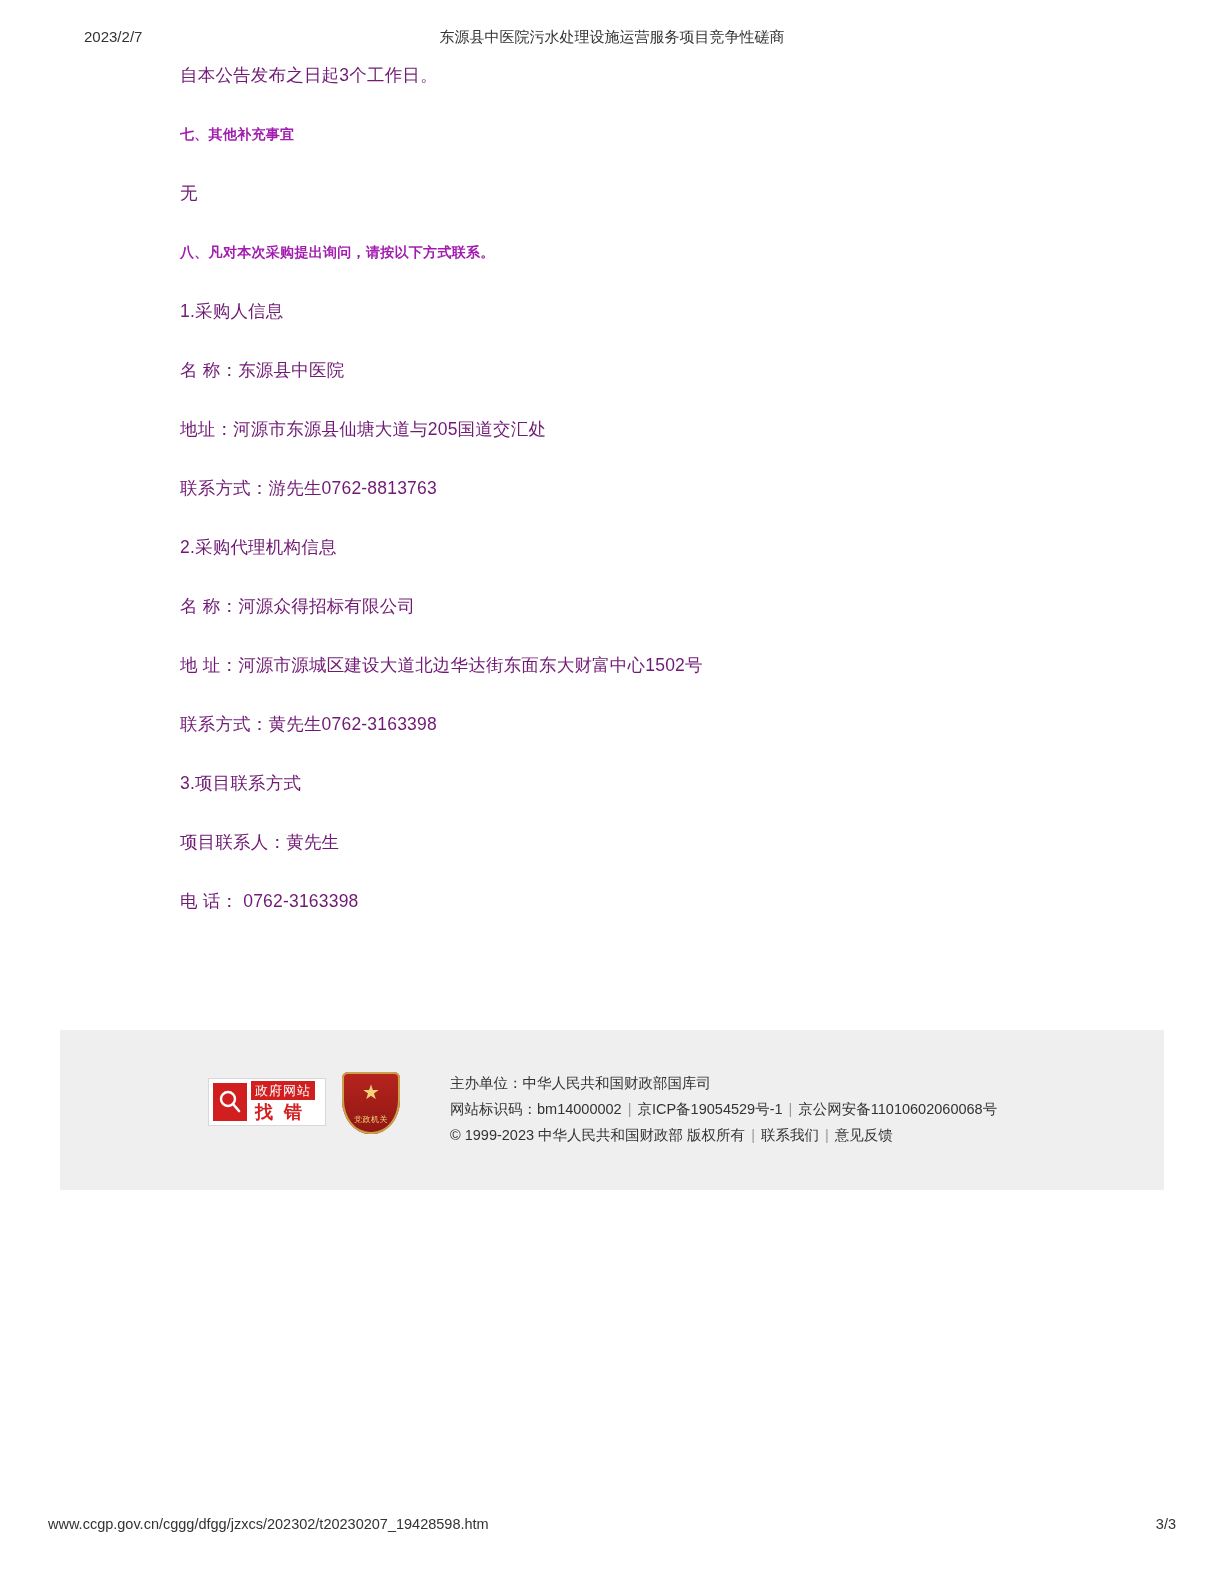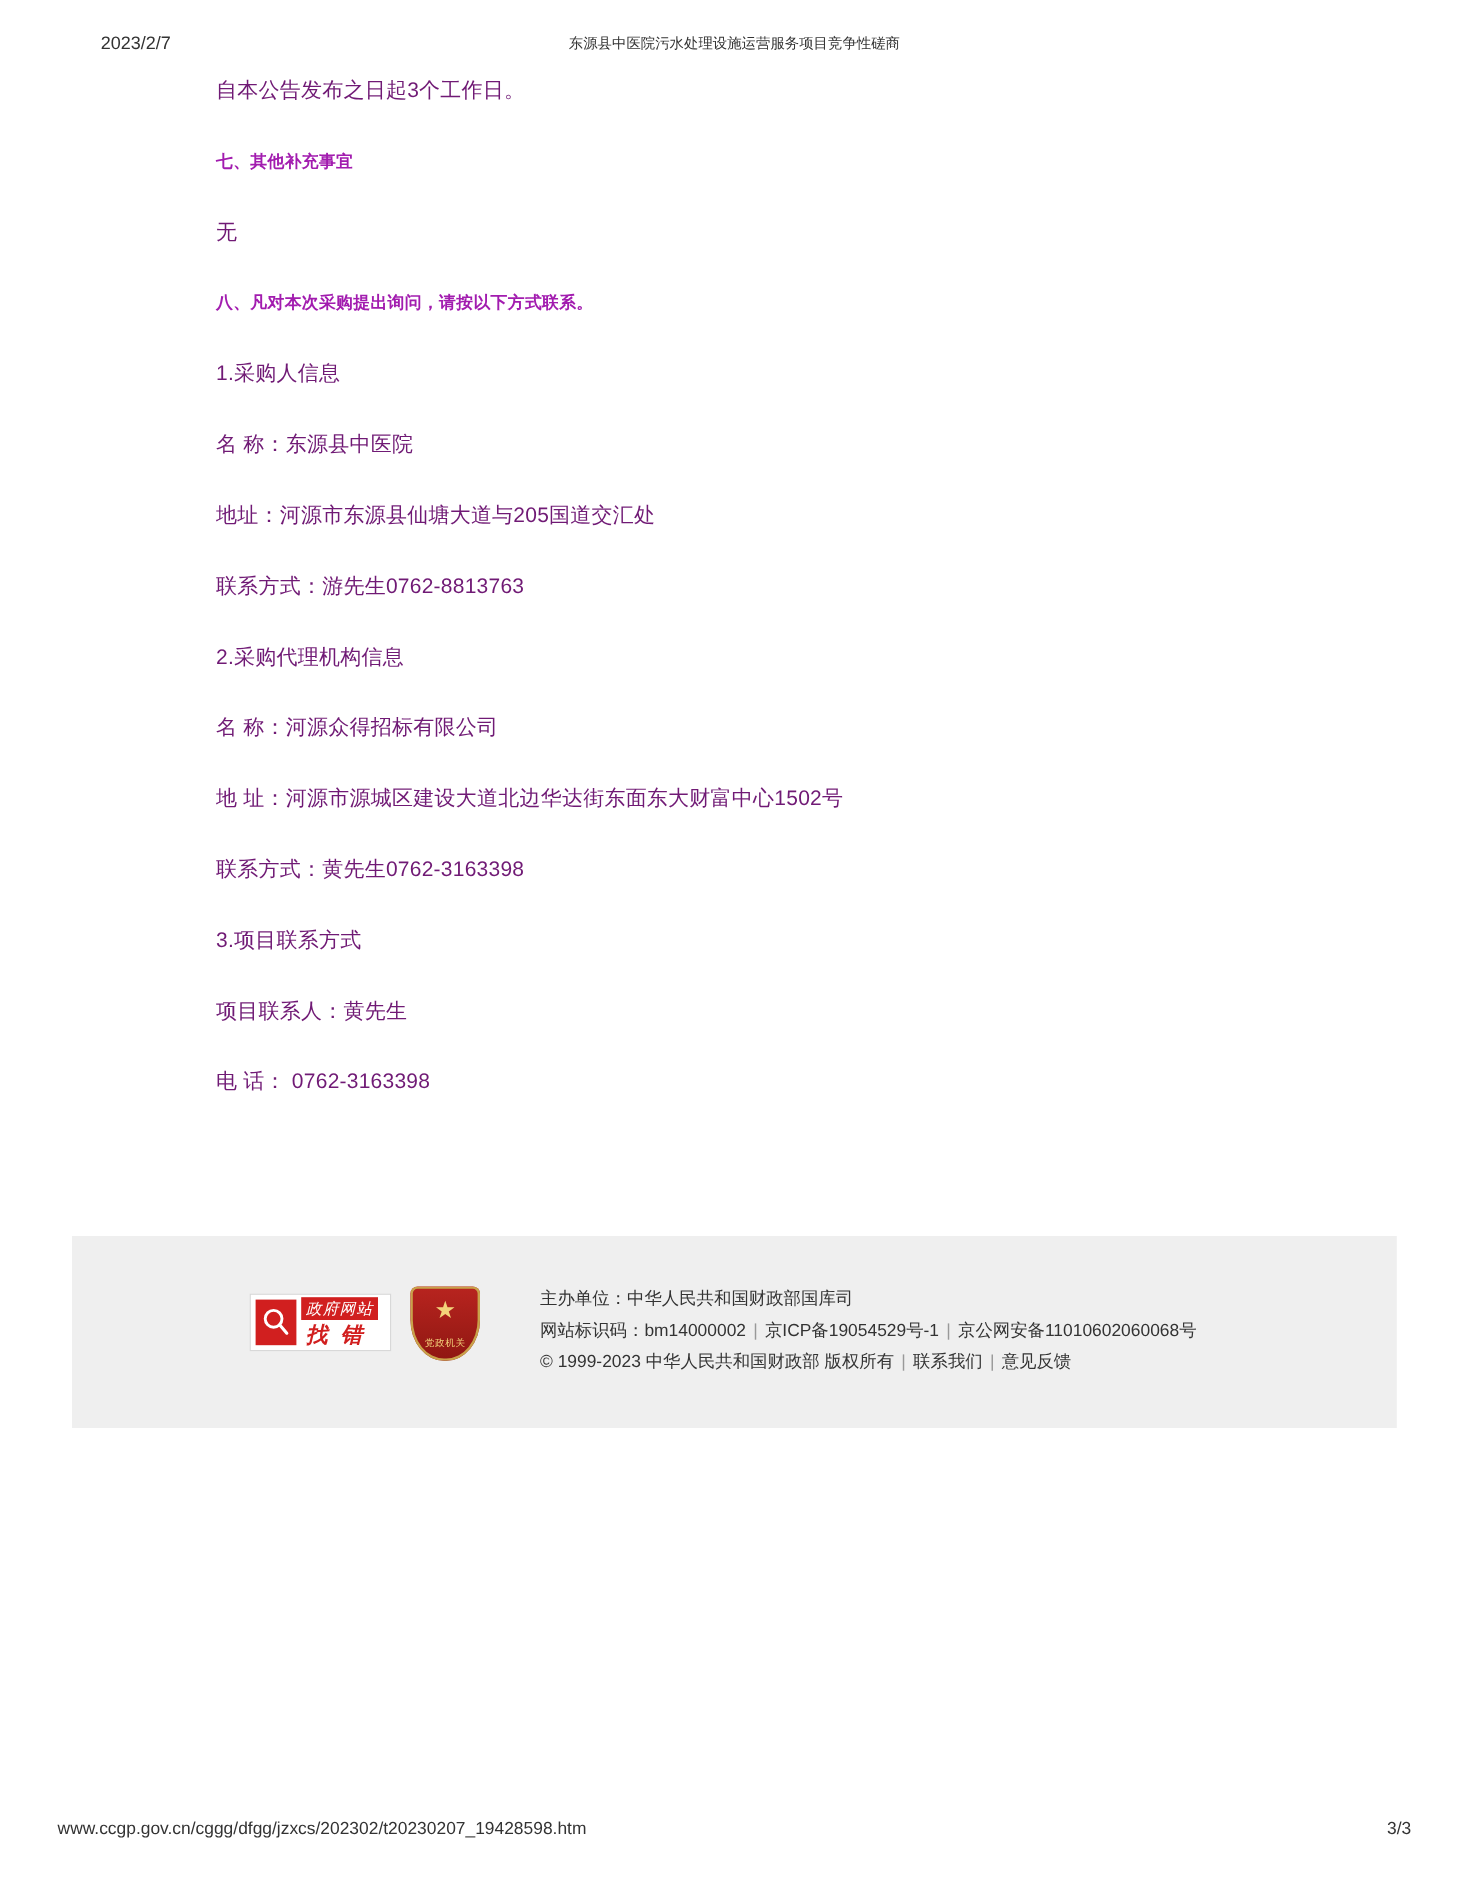--- a/index.html
+++ b/index.html
@@ -31,21 +31,21 @@
     left: 40px;
     top: 0;
     margin-left: 44px;
   }
   .print-header .ph-title {
     position: absolute;
     left: 0;
     top: 0;
     width: 1224px;
     text-align: center;
-    font-size: 12px;
+    font-size: 15px;
   }
 
   
   .doc {
     position: absolute;
     left: 0;
     top: 56px;
     width: 1224px;
   }
   .content {
@@ -107,21 +107,20 @@
     position: relative;
     flex: none;
     margin-right: 4px;
   }
   .badge-gov .mag svg { position: absolute; left: 5px; top: 6px; }
   .badge-gov .txt {
     display: flex;
     flex-direction: column;
     justify-content: center;
     line-height: 1;
-    font-style: italic;
   }
   .badge-gov .t1 {
     font-size: 13px;
     color: #ffffff;
     background: #d11f1f;
     padding: 3px 4px;
     letter-spacing: 1px;
   }
   .badge-gov .t2 {
     font-size: 18px;

